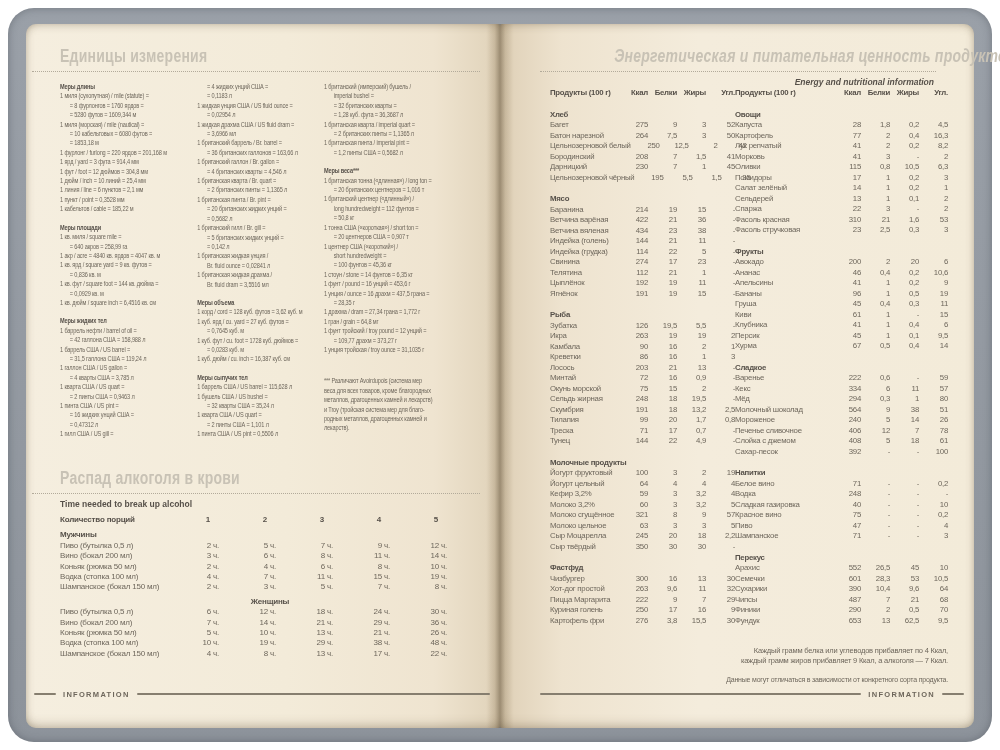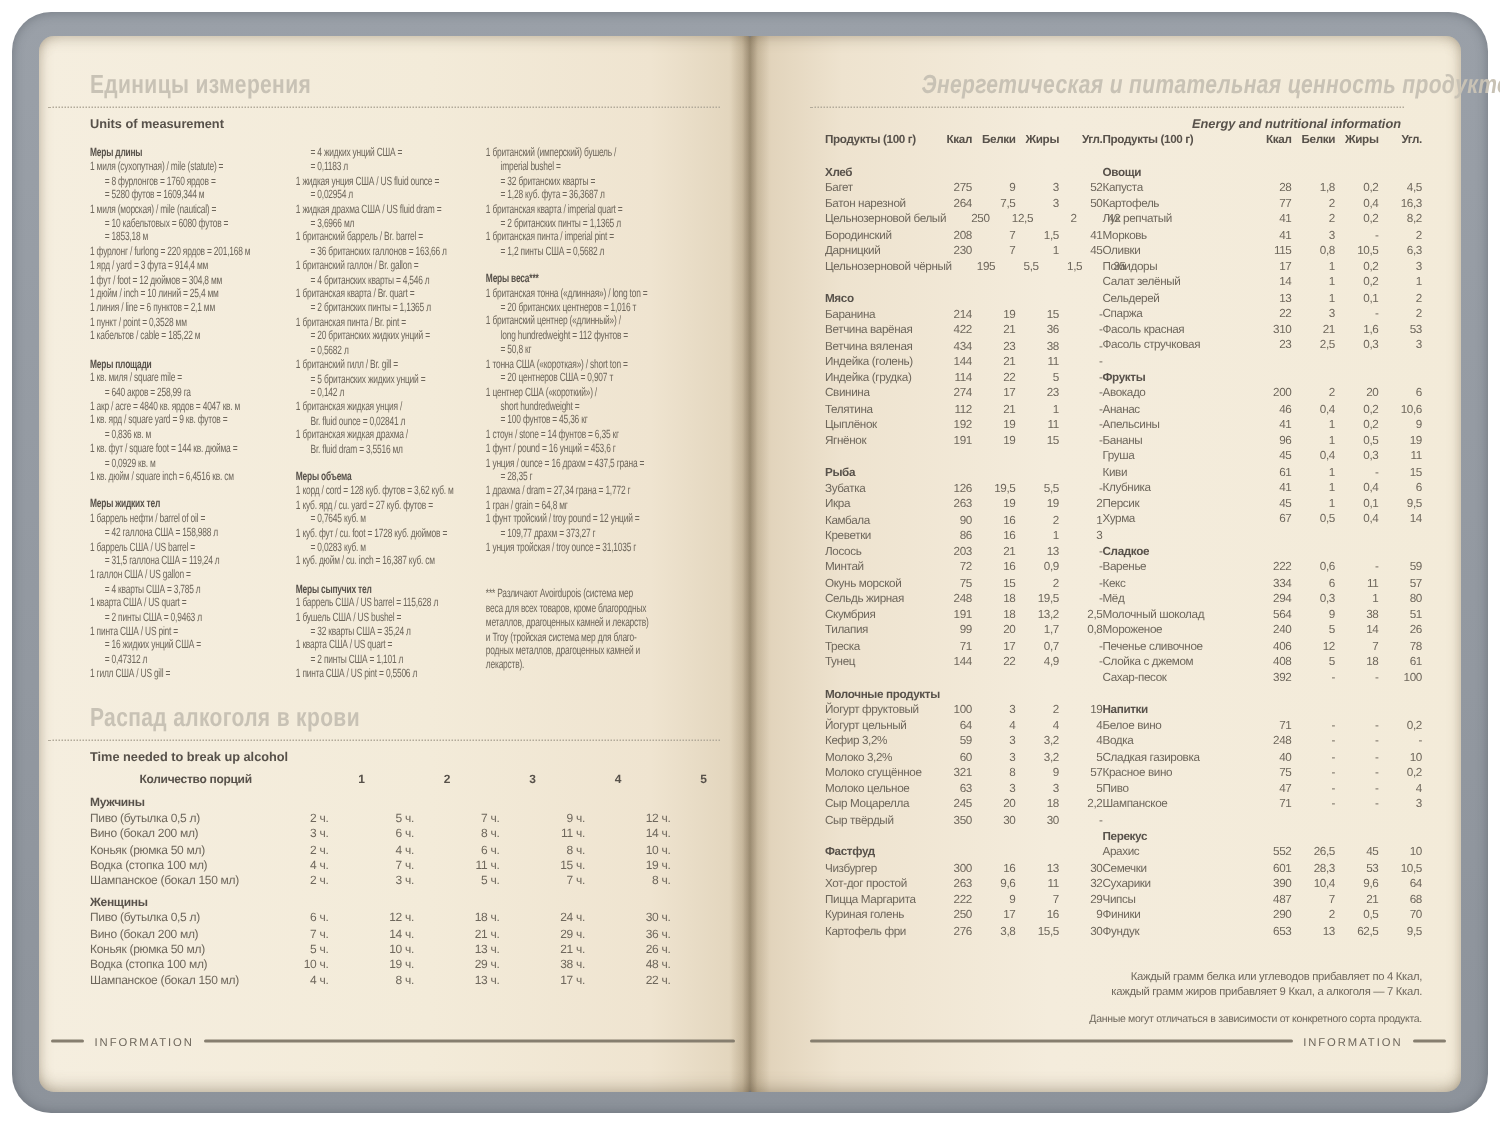--- a/index.html
+++ b/index.html
@@ -38,65 +38,64 @@
   .u-g{height:9px;}
   .u-G{height:22px;}
 
   
   .alcohol{position:absolute;top:442px;left:34px;width:420px;}
   .alcohol .rule-dotted{margin-left:-28px;margin-right:0;}
   .alc-table{margin-top:6px;font-size:8px;line-height:10.4px;letter-spacing:-.2px;color:#6e675c;}
   .alc-row{display:flex;}
   .alc-label{width:102px;flex:none;white-space:nowrap;}
   .alc-cell{width:57px;flex:none;text-align:right;}
-  .alc-head{font-weight:700;color:#57514a;justify-content:flex-end;}
+  .alc-head{font-weight:700;color:#57514a;}
   .alc-head .alc-cell{padding-right:9px;box-sizing:border-box;}
   .alc-group{font-weight:700;color:#57514a;margin-top:5px;}
-  .alc-group.g2{margin-top:4px;}
+  .alc-group.g2{margin-top:4px;text-align:center;}
 
   
   .rp-header{position:absolute;top:20px;left:14px;right:40px;text-align:right;font-style:italic;}
   .rp-header .big-title{transform-origin:100% 0;}
   .rp-header .rule-dotted{margin-left:26px;margin-right:-2px;}
   .food{position:absolute;top:64px;left:50px;right:26px;display:flex;
     font-size:7.8px;line-height:10.5px;letter-spacing:-.25px;color:#6e675c;}
   .ft{flex:none;width:185px;}
   .ft:last-child{flex:1;}
   .ft-row{display:flex;}
   .ft-label{flex:1;white-space:nowrap;overflow:visible;}
   .ft-num{width:29px;flex:none;text-align:right;}
   .ft-head{font-weight:700;color:#57514a;}
   .ft-sec{font-weight:700;color:#57514a;margin-top:11px;white-space:nowrap;}
   .food-notes{position:absolute;top:622px;right:26px;width:360px;text-align:right;
     font-size:7.5px;line-height:10px;letter-spacing:-.2px;color:#6e675c;}
   .food-notes .disclaimer{margin-top:9px;font-size:7px;}
 
   
   .page-footer{position:absolute;bottom:28px;left:0;right:0;height:12px;display:flex;align-items:center;
-    font-size:7.5px;font-weight:400;letter-spacing:1.3px;color:#6e675c;}
+    font-size:7.5px;font-weight:700;letter-spacing:1.3px;color:#6e675c;}
   .page.left .page-footer{padding:0 10px 0 8px;}
   .page.right .page-footer{padding:0 10px 0 40px;}
   .fline{height:2px;background:#867e6f;border-radius:1px;}
   .fline.short{width:22px;flex:none;}
   .fline.long{flex:1;}
   .flabel{margin:0 7px;white-space:nowrap;}
 </style>
 </head>
 <body>
 
 <div class="stage">
   <div class="cover"></div>
 
   <div class="page left">
     <div class="units">
       <div>
         <span class="big-title">Единицы измерения</span>
       </div>
       <div class="rule-dotted"></div>
-      <div class="subtitle">Units of measurement</div>
       <div class="units-cols" id="units-cols">
           <div class="u-c">
             <div class="u-h">Меры длины</div>
             <div class="u-l">1 миля (сухопутная) / mile (statute) =</div>
             <div class="u-i">= 8 фурлонгов = 1760 ярдов =</div>
             <div class="u-i">= 5280 футов = 1609,344 м</div>
             <div class="u-l">1 миля (морская) / mile (nautical) =</div>
             <div class="u-i">= 10 кабельтовых = 6080 футов =</div>
             <div class="u-i">= 1853,18 м</div>
             <div class="u-l">1 фурлонг / furlong = 220 ярдов = 201,168 м</div>

